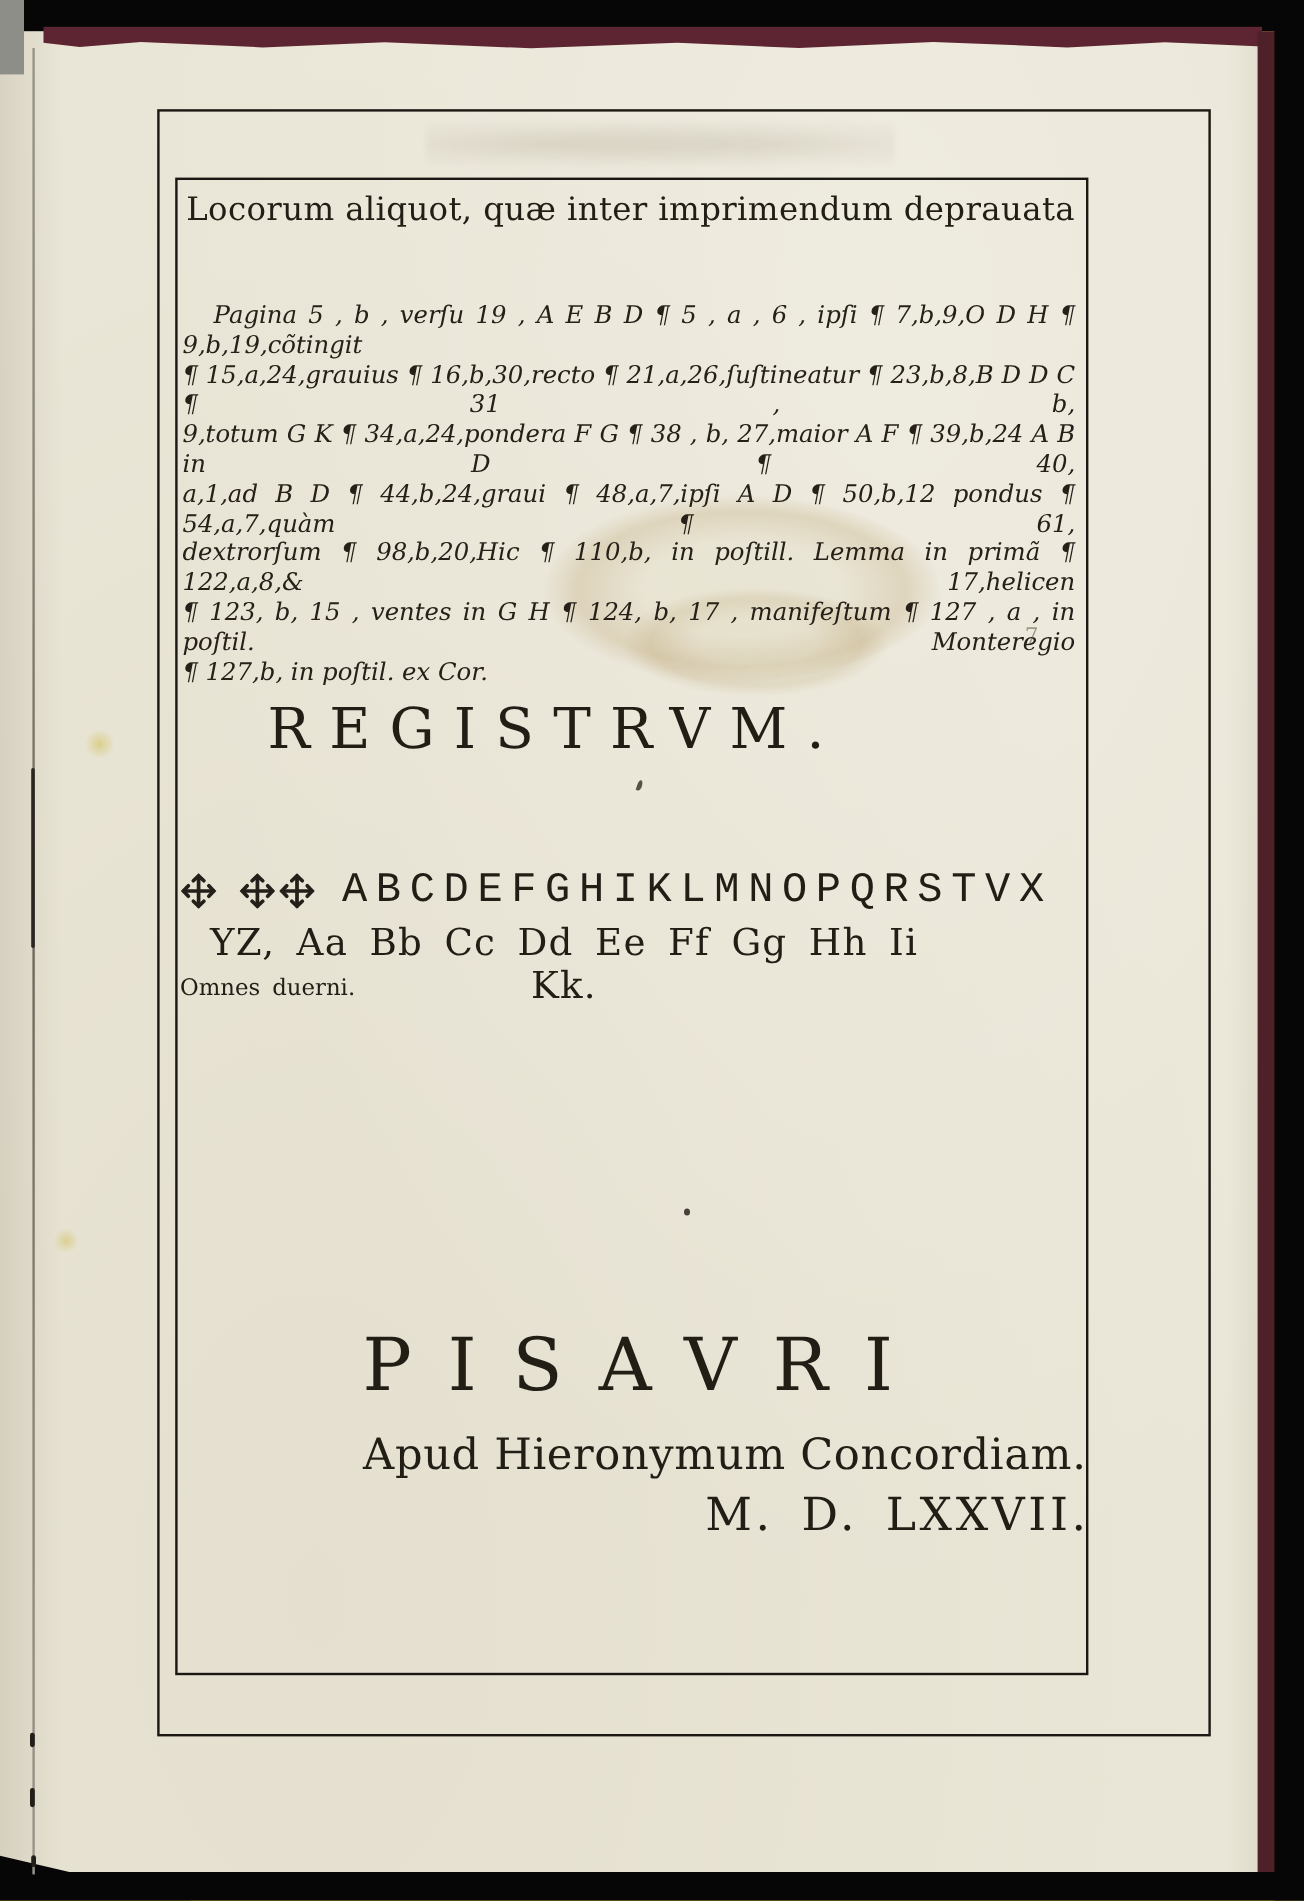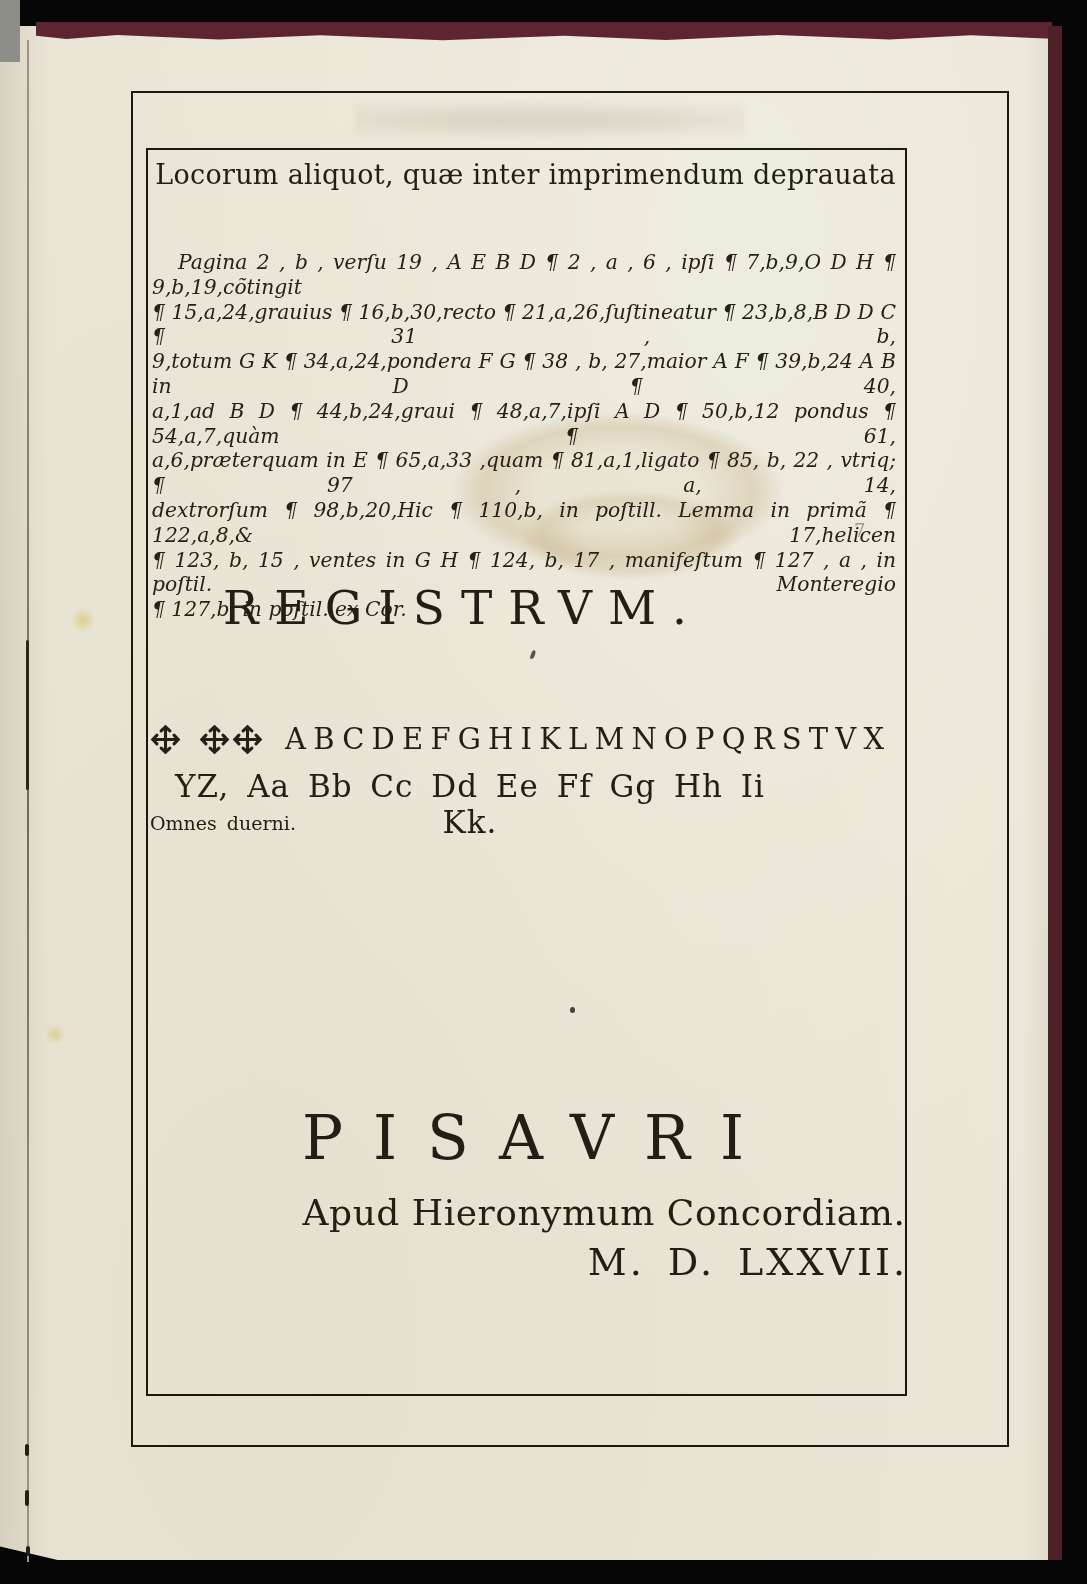--- a/index.html
+++ b/index.html
@@ -56,21 +56,21 @@
                font-style:italic;font-size:20.3px;line-height:24.8px;color:#262018;}
   .errata-body .jline{text-align:justify;text-align-last:justify;}
   .errata-body .jline:first-child{text-indent:26px;}
   .errata-body .lline{text-align:left;}
   .registrum-heading{position:absolute;left:148px;top:580px;width:630px;text-align:center;
                      font-size:47px;letter-spacing:16px;}
   .alpha-row1{position:absolute;left:150px;top:722px;width:756px;display:flex;align-items:center;}
   .cross{width:31px;height:31px;flex:0 0 auto;}
   .cross-lead{margin-right:18px;}
   .cross-pair{display:flex;gap:2px;margin-right:22px;}
-  .alpha-caps{font-size:29px;letter-spacing:7.2px;white-space:nowrap;}
+  .alpha-caps{font-size:35px;letter-spacing:7.2px;white-space:nowrap;font-family:Liberation Mono, monospace;}
   .alpha-row2{position:absolute;left:150px;top:768px;width:640px;text-align:center;
               font-size:31px;word-spacing:7px;letter-spacing:1px;}
   .duerni{position:absolute;left:150px;top:812px;width:712px;
           font-size:19px;word-spacing:4px;}
   .numeral7{position:absolute;left:854px;top:520px;font-size:18px;color:rgba(92,82,60,0.55);}
   .imprint-place{position:absolute;left:148px;top:1102px;width:758px;text-align:center;
                  font-size:61px;letter-spacing:30px;text-indent:22px;}
   .imprint-publisher{position:absolute;left:148px;top:1192px;width:912px;text-align:center;
                      font-size:36px;letter-spacing:.5px;}
   .imprint-date{position:absolute;left:148px;top:1240px;width:760px;text-align:right;
@@ -104,25 +104,24 @@
   <div class="spot-yellow1"></div>
   <div class="spot-yellow2"></div>
   <div class="ink-dot"></div>
   <div class="stray-comma"></div>
 
   <section>
     <div class="errata-title ink">
       <div>Locorum aliquot, quæ inter imprimendum deprauata</div>
     </div>
     <div class="errata-body">
-      <div class="jline">Pagina 2 , b , verſu 19 , A E B D ¶ 2 , a , 6 , ipſi ¶ 7,b,9,O D H ¶ 9,b,19,cõtingit</div>
+      <div class="jline">Pagina 5 , b , verſu 19 , A E B D ¶ 5 , a , 6 , ipſi ¶ 7,b,9,O D H ¶ 9,b,19,cõtingit</div>
       <div class="jline">¶ 15,a,24,grauius ¶ 16,b,30,recto ¶ 21,a,26,ſuſtineatur ¶ 23,b,8,B D D C ¶ 31 , b,</div>
       <div class="jline">9,totum G K ¶ 34,a,24,pondera F G ¶ 38 , b, 27,maior A F ¶ 39,b,24 A B in D ¶ 40,</div>
       <div class="jline">a,1,ad B D ¶ 44,b,24,graui ¶ 48,a,7,ipſi A D ¶ 50,b,12 pondus ¶ 54,a,7,quàm ¶ 61,</div>
-      <div class="jline">a,6,præterquam in E ¶ 65,a,33 ,quam ¶ 81,a,1,ligato ¶ 85, b, 22 , vtriq; ¶ 97 , a, 14,</div>
       <div class="jline">dextrorſum ¶ 98,b,20,Hic ¶ 110,b, in poſtill. Lemma in primã ¶ 122,a,8,&amp; 17,helicen</div>
       <div class="jline">¶ 123, b, 15 , ventes in G H ¶ 124, b, 17 , manifeſtum ¶ 127 , a , in poſtil. Monteregio</div>
       <div class="lline">¶ 127,b, in poſtil. ex Cor.</div>
     </div>
   </section>
 
   <section>
     <div class="registrum-heading ink">REGISTRVM.</div>
     <div class="alpha-row1">
       <svg class="cross cross-lead" viewBox="0 0 24 24">

